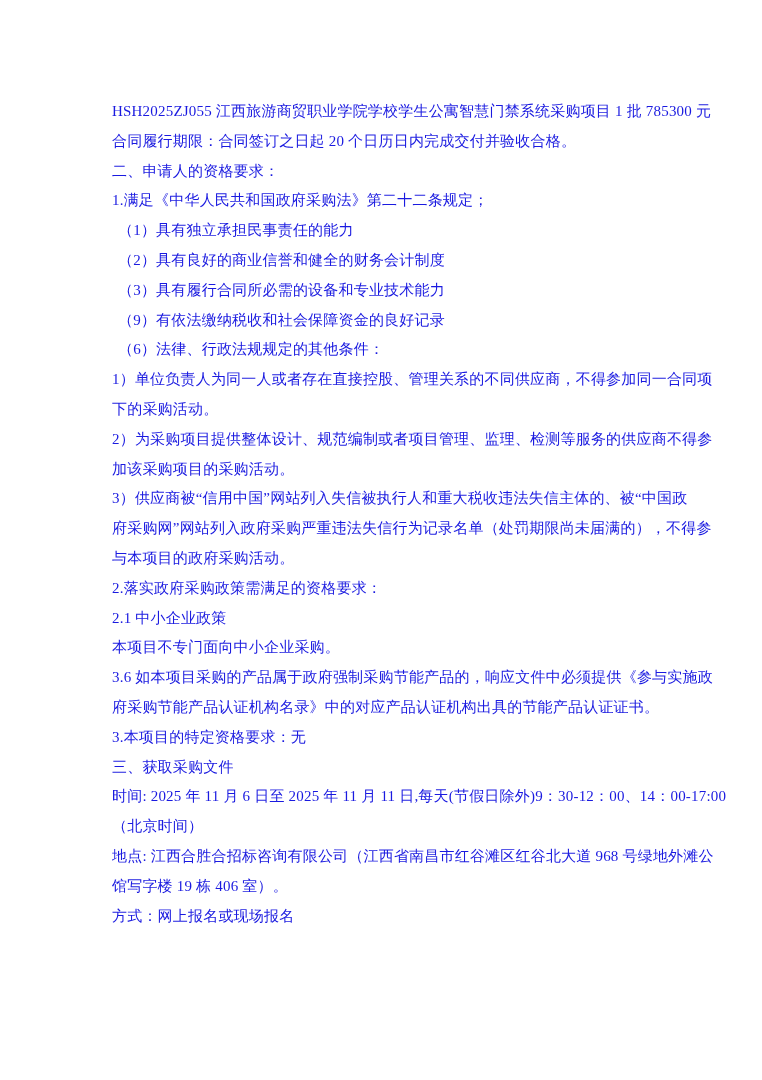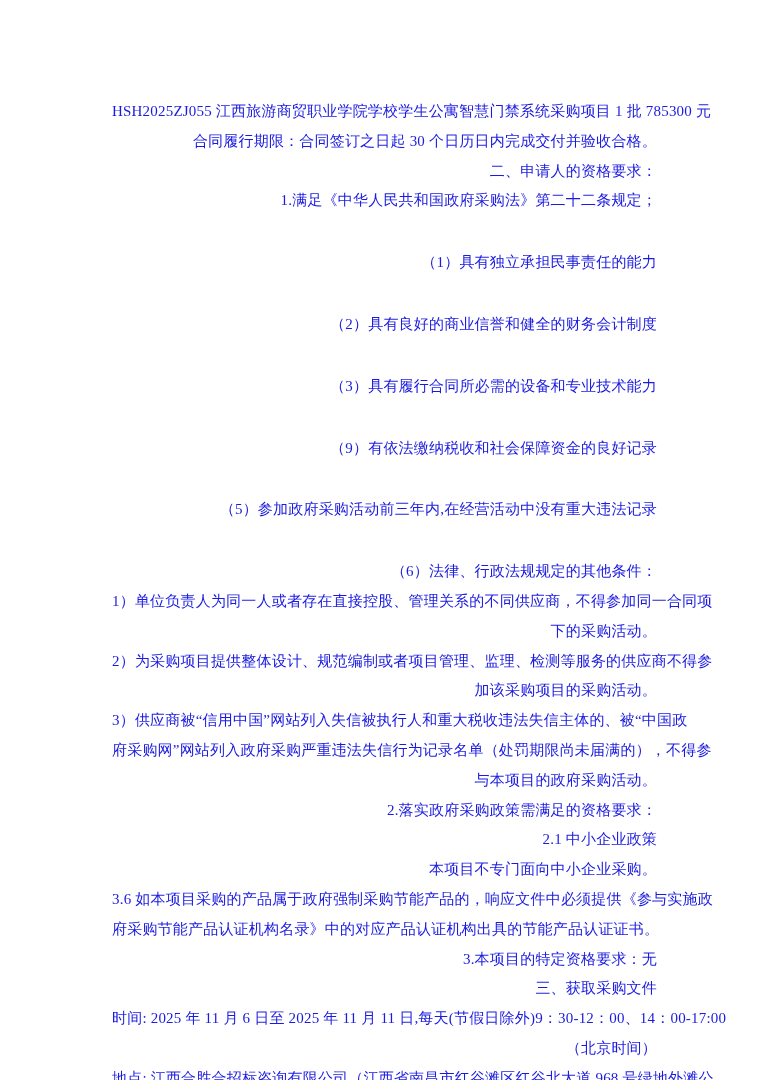--- a/index.html
+++ b/index.html
@@ -19,40 +19,37 @@
     left: 112px;
     top: 97px;
     width: 545px;
     font-size: 15px;
     line-height: 29.8px;
     letter-spacing: 0.2px;
   }
   .doc-line {
     white-space: nowrap;
     height: 29.8px;
-    text-align: right;
   }
   .indent {
     padding-left: 6px;
-    margin-top: 32px;
   }
 </style>
 </head>
 <body style="background: rgb(255, 255, 255);">
 
 <div class="doc-page" style="color: rgb(26, 26, 224);">
   <div class="doc-line">HSH2025ZJ055 江西旅游商贸职业学院学校学生公寓智慧门禁系统采购项目 1 批 785300 元</div>
-  <div class="doc-line">合同履行期限：合同签订之日起 30 个日历日内完成交付并验收合格。</div>
+  <div class="doc-line">合同履行期限：合同签订之日起 20 个日历日内完成交付并验收合格。</div>
   <div class="doc-line">二、申请人的资格要求：</div>
   <div class="doc-line">1.满足《中华人民共和国政府采购法》第二十二条规定；</div>
   <div class="doc-line indent">（1）具有独立承担民事责任的能力</div>
   <div class="doc-line indent">（2）具有良好的商业信誉和健全的财务会计制度</div>
   <div class="doc-line indent">（3）具有履行合同所必需的设备和专业技术能力</div>
   <div class="doc-line indent">（9）有依法缴纳税收和社会保障资金的良好记录</div>
-  <div class="doc-line indent">（5）参加政府采购活动前三年内,在经营活动中没有重大违法记录</div>
   <div class="doc-line indent">（6）法律、行政法规规定的其他条件：</div>
   <div class="doc-line">1）单位负责人为同一人或者存在直接控股、管理关系的不同供应商，不得参加同一合同项</div>
   <div class="doc-line">下的采购活动。</div>
   <div class="doc-line">2）为采购项目提供整体设计、规范编制或者项目管理、监理、检测等服务的供应商不得参</div>
   <div class="doc-line">加该采购项目的采购活动。</div>
   <div class="doc-line">3）供应商被“信用中国”网站列入失信被执行人和重大税收违法失信主体的、被“中国政</div>
   <div class="doc-line">府采购网”网站列入政府采购严重违法失信行为记录名单（处罚期限尚未届满的），不得参</div>
   <div class="doc-line">与本项目的政府采购活动。</div>
   <div class="doc-line">2.落实政府采购政策需满足的资格要求：</div>
   <div class="doc-line">2.1 中小企业政策</div>

